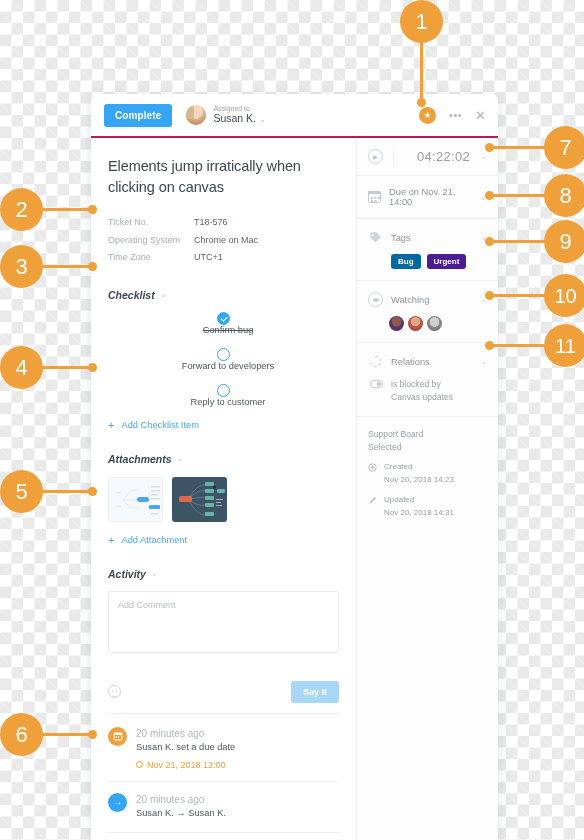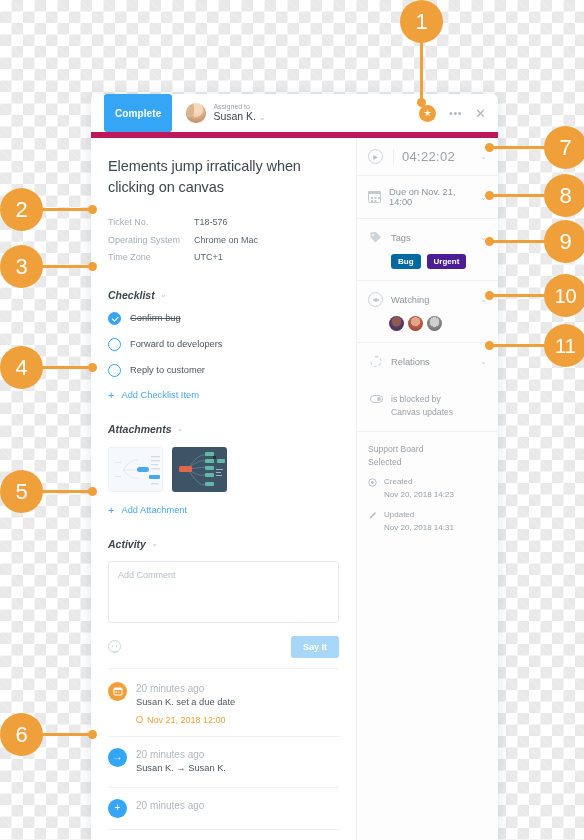--- a/index.html
+++ b/index.html
@@ -28,22 +28,23 @@
     box-shadow: 0 2px 14px rgba(30,50,80,0.13);
     overflow: hidden;
     display: flex;
     flex-direction: column;
   }
 
   
   .card-header {
     height: 44px;
     flex: 0 0 44px;
-    border-bottom: 6px solid #be185d;
+    border-bottom: 2px solid #be185d;
     display: flex;
+    align-items: center;
     padding: 0 12px 0 13px;
   }
   .complete-btn {
     background: #35a5f5;
     color: #fff;
     font-size: 10px;
     font-weight: bold;
     border: none;
     border-radius: 3px;
     padding: 6px 11px;
@@ -109,21 +110,21 @@
   .meta-key { width: 86px; flex: 0 0 86px; color: #a6aeb5; }
   .meta-val { color: #5d666e; }
 
   .section-head {
     margin-top: 22px; font-size: 10.5px; color: #3d4750; font-weight: bold;
     display:flex; align-items:center; gap:5px;font-style:italic;
   }
   .section-head .chev { color:#c0c7cd; font-size: 8px; font-weight: normal;}
 
   .checklist { margin-top: 11px; }
-  .check-item { display: flex; align-items: center; margin-bottom: 13px; }
+  .check-item { display: flex; align-items: center; margin-bottom: 13px; flex-direction: column; }
   .cbox {
     width: 13px; height: 13px; border-radius: 50%;
     border: 1.5px solid #35a5f5; flex: 0 0 13px;
     display:flex; align-items:center; justify-content:center;
     cursor:pointer; background:#fff;
   }
   .cbox.done { background: #35a5f5; border-color:#35a5f5; }
   .cbox.done::after {
     content:""; width:5px; height:2.5px;
     border-left:1.4px solid #fff; border-bottom:1.4px solid #fff;
@@ -146,21 +147,21 @@
   .comment-box {
     margin-top: 11px;
     width: 100%; height: 62px;
     border: 1px solid #e6eaee; border-radius: 3px;
     padding: 8px 9px;
     font-family: "Liberation Sans", sans-serif;
     font-size: 9px; color:#5d666e; resize:none;
   }
   .comment-box::placeholder { color:#b9c0c6; }
   .comment-actions {
-    display:flex; align-items:center; margin-top: 9px; padding-bottom: 10px;
+    display:flex; align-items:center; margin-top: 24px; padding-bottom: 10px;
     border-bottom: 1px solid #eef0f2;
   }
   .emoji-btn {
     width: 13px; height: 13px; border-radius:50%;
     border: 1.2px solid #cfd5da; background:none; cursor:pointer;
     position:relative;
   }
   .emoji-btn::before{
     content:""; position:absolute; left:3px; top:4px; width:1.4px;height:1.4px;
     border-radius:50%; background:#cfd5da;
@@ -210,21 +211,21 @@
     display:flex;align-items:center;justify-content:center;
     color:#b6bec5;
   }
   .side-ico.circ {
     border:1.2px solid #cdd4da; border-radius:50%;
     font-size:6px; color:#b6bec5;
   }
   .side-label { margin-left:8px; font-size:9.3px; color:#8d959c; }
   .side-chev { margin-left:auto; color:#c9d0d6; font-size:8px; cursor:pointer;}
   .timer-val {
-    margin-left:10px; padding-left:8px; border-left:1px solid #eceff1;
+    margin-left:10px; padding-left:23px; border-left:1px solid #eceff1;
     font-size:13px; color:#98a0a7; letter-spacing:.3px;
   }
   .cal-ico {
     width:13px;height:12px;border:1.3px solid #c2c9cf;border-radius:1.5px;
     position:relative; flex:0 0 13px;
   }
   .cal-ico::before{
     content:""; position:absolute; left:-1.3px; right:-1.3px; top:-1.3px; height:3.3px;
     background:#c2c9cf; border-radius:1.5px 1.5px 0 0;
   }
@@ -233,21 +234,21 @@
     background:#c2c9cf;
     box-shadow: 3.5px 0 0 #c2c9cf, 7px 0 0 #c2c9cf, 0 3px 0 #c2c9cf, 3.5px 3px 0 #c2c9cf;
   }
   .tags-row { display:flex; gap:6px; margin-top:9px; margin-left:23px; }
   .tag {
     font-size:8px; font-weight:bold; color:#fff;
     padding:3px 7px; border-radius:3px; cursor:pointer;
   }
   .watch-row { display:flex; gap:4px; margin-top:9px; margin-left:21px; }
   .avatar-sm { width:15px;height:15px;border-radius:50%; flex:0 0 15px; }
-  .rel-row { display:flex; margin-top:24px; margin-left:2px; align-items:flex-start; }
+  .rel-row { display:flex; margin-top:9px; margin-left:2px; align-items:flex-start; }
   .rel-ico {
     width:13px;height:8px;border-radius:5px;border:1.3px solid #c2c9cf;
     flex:0 0 13px; margin-top:2px; position:relative;
   }
   .rel-ico::after{
     content:""; position:absolute; right:1px; top:1px; width:4px;height:4px;
     border-radius:50%; background:#c2c9cf;
   }
   .rel-text { margin-left:8px; font-size:8.6px; color:#9aa2a9; line-height:1.55; }
   .footer-sec { padding: 11px; }

